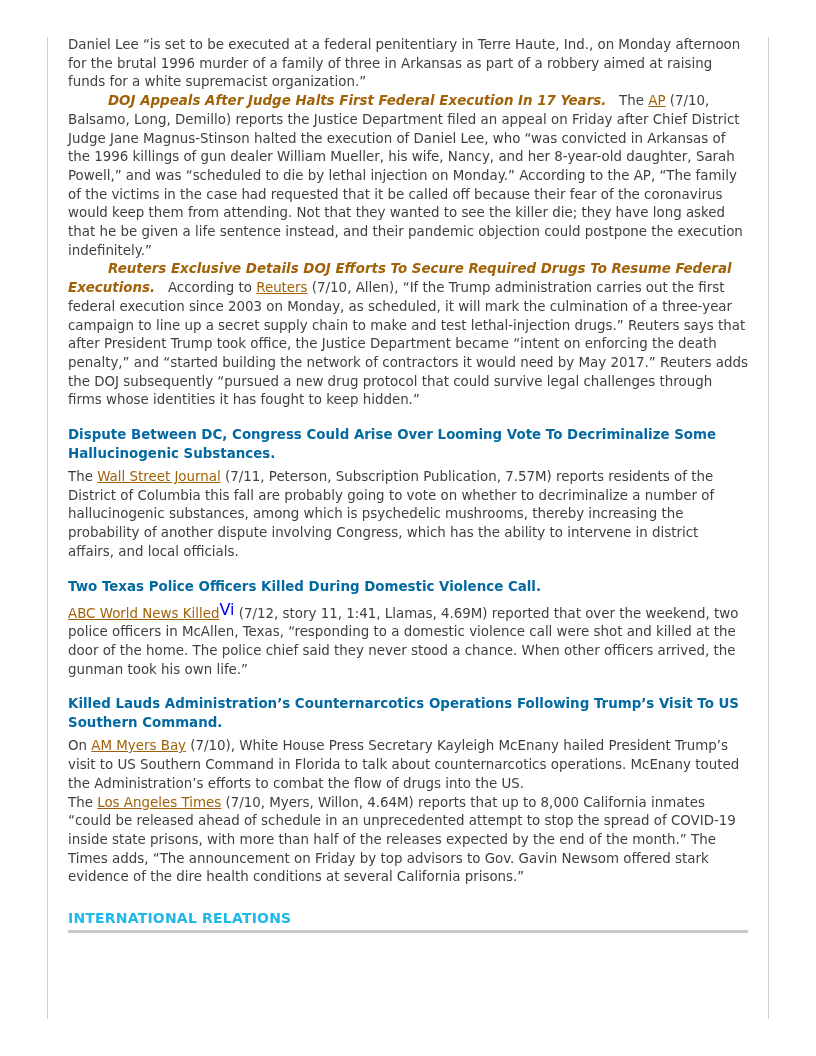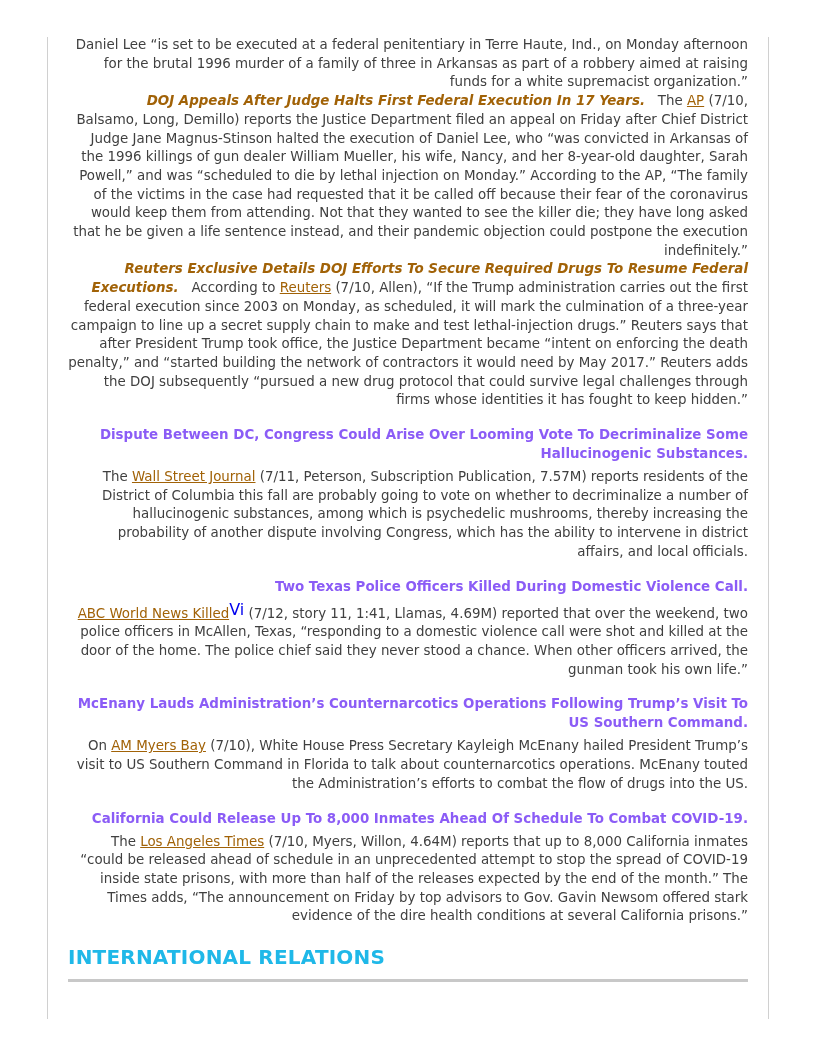--- a/index.html
+++ b/index.html
@@ -4,29 +4,29 @@
   <style>
     html, body { margin: 0; padding: 0; background: #ffffff; }
     body { width: 816px; height: 1056px; position: relative; overflow: hidden; }
     .page-rule-left { position: absolute; left: 47px; top: 37px; width: 1px; height: 982px; background: #d0d0d0; }
     .page-rule-right { position: absolute; left: 768px; top: 37px; width: 1px; height: 982px; background: #d0d0d0; }
     .content {
       position: absolute; left: 68px; top: 36px; width: 680px;
       font-family: "DejaVu Sans", sans-serif; font-size: 13.4px; line-height: 18.7px;
       color: #404040;
     }
-    p { margin: 0; text-align: right; }
+    p { margin: 0; }
     .indent { text-indent: 40px; }
     .kicker { font-weight: bold; font-style: italic; color: #a16207; }
     a { color: #a16207; text-decoration: underline; }
-    .headline { font-weight: bold; color: #8b5cf6; margin-top: 15px; margin-bottom: 5px; line-height: 19px; }
+    .headline { font-weight: bold; color: #0369a1; margin-top: 15px; margin-bottom: 5px; line-height: 19px; }
     .vi { color: #0000ee; font-size: 16px; vertical-align: 3px; }
     .section-header {
-      margin-top: 22px; font-weight: bold; font-size: 20px; color: #1fb8e8;
-      padding-bottom: 12px; border-bottom: 3px solid #c8c8c8; letter-spacing: 0.2px;
+      margin-top: 22px; font-weight: bold; font-size: 14px; color: #1fb8e8;
+      padding-bottom: 2px; border-bottom: 3px solid #c8c8c8; letter-spacing: 0.2px;
     }
   </style>
 </head>
 <body>
 
 <div class="page-rule-left"></div>
 <div class="page-rule-right"></div>
 
 <div class="content">
 
@@ -40,23 +40,22 @@
     <p class="headline">Dispute Between DC, Congress Could Arise Over Looming Vote To Decriminalize Some Hallucinogenic Substances.</p>
     <p><span>The </span><a href="#">Wall Street Journal</a><span> (7/11, Peterson, Subscription Publication, 7.57M) reports residents of the District of Columbia this fall are probably going to vote on whether to decriminalize a number of hallucinogenic substances, among which is psychedelic mushrooms, thereby increasing the probability of another dispute involving Congress, which has the ability to intervene in district affairs, and local officials.</span></p>
   </div>
 
   <div>
     <p class="headline">Two Texas Police Officers Killed During Domestic Violence Call.</p>
     <p><a href="#">ABC World News Killed</a><span class="vi">Vi</span><span>  (7/12, story 11, 1:41, Llamas, 4.69M) reported that over the weekend, two police officers in McAllen, Texas, “responding to a domestic violence call were shot and killed at the door of the home. The police chief said they never stood a chance. When other officers arrived, the gunman took his own life.”</span></p>
   </div>
 
   <div>
-    <p class="headline">McEnany Lauds Administration’s Counternarcotics Operations Following Trump’s Visit To US Southern Command.</p>
+    <p class="headline">Killed Lauds Administration’s Counternarcotics Operations Following Trump’s Visit To US Southern Command.</p>
     <p><span>On </span><a href="#">AM Myers Bay</a><span> (7/10), White House Press Secretary Kayleigh McEnany hailed President Trump’s visit to US Southern Command in Florida to talk about counternarcotics operations. McEnany touted the Administration’s efforts to combat the flow of drugs into the US.</span></p>
   </div>
 
   <div>
-    <p class="headline">California Could Release Up To 8,000 Inmates Ahead Of Schedule To Combat COVID-19.</p>
     <p><span>The </span><a href="#">Los Angeles Times</a><span> (7/10, Myers, Willon, 4.64M) reports that up to 8,000 California inmates “could be released ahead of schedule in an unprecedented attempt to stop the spread of COVID-19 inside state prisons, with more than half of the releases expected by the end of the month.” The Times adds, “The announcement on Friday by top advisors to Gov. Gavin Newsom offered stark evidence of the dire health conditions at several California prisons.”</span></p>
   </div>
 
   <div class="section-header">INTERNATIONAL RELATIONS</div>
 </div>
 
 </body></html>

